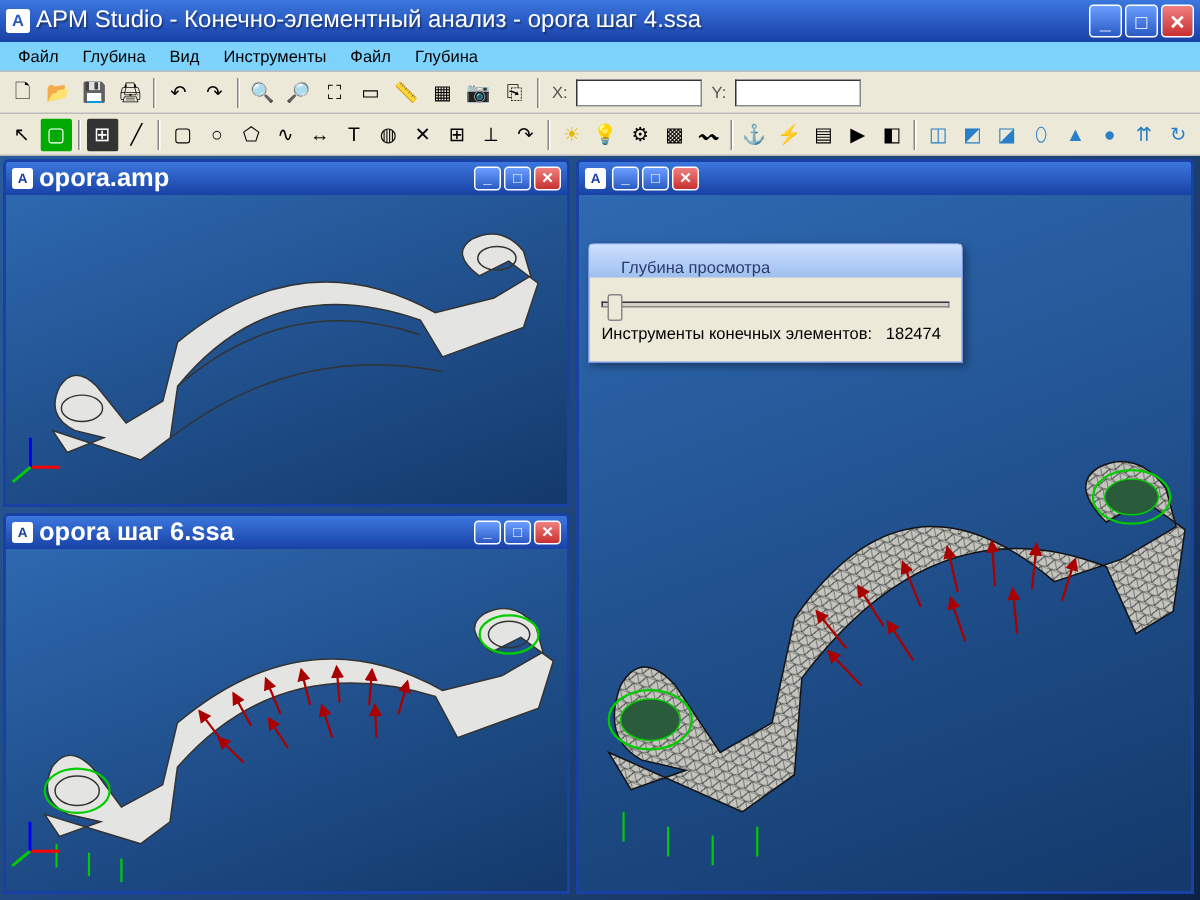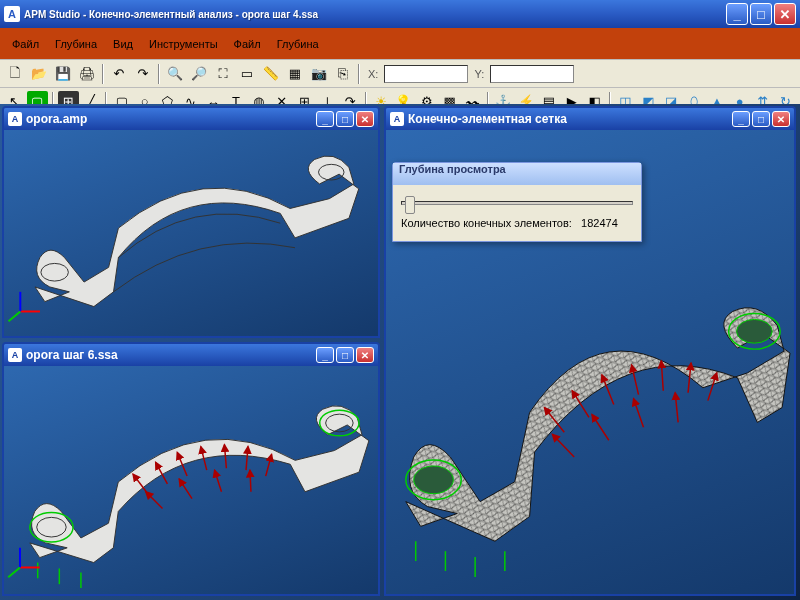--- a/index.html
+++ b/index.html
@@ -1,39 +1,39 @@
 <!DOCTYPE html>
 <html><head>
 <meta charset="utf-8">
 <style>
   * { box-sizing: border-box; margin: 0; padding: 0; font-family: Tahoma, sans-serif; font-size: 11px; }
   body { background: #ece9d8; width: 800px; height: 600px; overflow: hidden; position: relative; }
   .main-titlebar { height: 28px; background: linear-gradient(to bottom,#3b77dd 0%,#2a5bc4 50%,#1941a5 100%); display: flex; align-items: center; padding: 0 4px; color: #fff; }
   .main-titlebar .icon { width: 16px; height: 16px; background:#fff; border-radius:2px; margin-right:4px; display:flex;align-items:center;justify-content:center;color:#2a5bc4;font-weight:bold; }
-  .main-titlebar .title { flex:1; font-weight:bold; font-size:10px; text-shadow:1px 1px 1px rgba(0,0,0,.4); }
+  .main-titlebar .title { flex:1; font-weight:normal; font-size:16px; text-shadow:1px 1px 1px rgba(0,0,0,.4); }
   .win-btns { display:flex; gap:2px; }
   .win-btn { width:22px; height:22px; border:1px solid #fff; border-radius:3px; display:flex; align-items:center; justify-content:center; color:#fff; font-weight:bold; font-size:13px; }
   .win-btn.min,.win-btn.max{ background:linear-gradient(to bottom,#6b9eff,#2a5bc4); }
   .win-btn.close{ background:linear-gradient(to bottom,#f08080,#c83030); }
-  .menubar { height:32px; background:#c2410c; display:flex; align-items:center; padding:0 4px; border-bottom:1px solid #bbb; }
+  .menubar { height:20px; background:#7dd3fc; display:flex; align-items:center; padding:0 4px; border-bottom:1px solid #bbb; }
   .menubar span { padding:2px 8px; cursor:default; }
   .toolbar { height:28px; background:#ece9d8; display:flex; align-items:center; padding:0 4px; border-bottom:1px solid #bbb; gap:2px; }
   .tb-btn { width:22px; height:22px; display:flex; align-items:center; justify-content:center; border:1px solid transparent; border-radius:2px; font-size:13px; }
   .tb-sep { width:2px; height:20px; border-left:1px solid #888; border-right:1px solid #fff; margin:0 2px; }
   .coord-label { color:#555; margin:0 4px; }
   .coord-box { width:84px; height:18px; background:#fff; border:1px inset #888; }
   .mdi-area { position:absolute; top:104px; left:0; right:0; bottom:0; background:linear-gradient(135deg,#2a5b9a 0%,#1a3b6a 70%,#0d2345 100%); }
   .mdi-win { position:absolute; border:2px solid #1941a5; background:linear-gradient(160deg,#2f6bb4 0%,#14396b 100%); border-radius:4px 4px 0 0; overflow:hidden; }
   .mdi-titlebar { height:22px; background:linear-gradient(to bottom,#3b77dd,#1941a5); display:flex; align-items:center; padding:0 4px; color:#fff; }
   .mdi-titlebar .icon{ width:14px;height:14px;background:#fff;border-radius:2px;margin-right:4px;display:flex;align-items:center;justify-content:center;color:#1941a5;font-size:9px;font-weight:bold; }
-  .mdi-titlebar .title{ flex:1; font-size:12px; font-weight:bold; }
+  .mdi-titlebar .title{ flex:1; font-size:17px; font-weight:bold; }
   .mdi-titlebar .win-btn{ width:18px;height:16px;font-size:10px; }
   .mdi-body { position:absolute; top:22px; left:0; right:0; bottom:0; }
   .dialog { position:absolute; background:#ece9d8; border:1px solid #7a96df; border-radius:4px 4px 0 0; box-shadow:2px 2px 6px rgba(0,0,0,0.4); }
-  .dialog-titlebar { height:22px; background:linear-gradient(to bottom,#cde0ff,#9fbff0); display:flex; align-items:flex-start; padding:0 6px; color:#2a3a6a; font-weight:bold; font-size:11px; }
+  .dialog-titlebar { height:22px; background:linear-gradient(to bottom,#cde0ff,#9fbff0); display:flex; align-items:flex-end; padding:0 21px; color:#2a3a6a; font-weight:normal; font-size:11px; }
   .dialog-body { padding:8px; font-size:11px; color:#000; }
   .slider-track { height:4px; background:#d4d0c8; border:1px inset #888; position:relative; margin:8px 0 12px 0; }
   .slider-thumb { position:absolute; left:3px; top:-6px; width:10px; height:18px; background:#ece9d8; border:1px solid #888; border-radius:2px; }
   .part-shape { fill:#e4e4e2; stroke:#333; stroke-width:1; }
   .part-edge { fill:none; stroke:#333; stroke-width:1; }
   .arrow { stroke:#a00; stroke-width:1.5; fill:#a00; marker-end:url(#ah); }
   .constraint { stroke:#0c0; stroke-width:1.5; fill:none; }
 </style>
 </head>
 <body>
@@ -201,21 +201,20 @@
           <line x1="0" y1="0" x2="-12" y2="10" stroke="#0c0" stroke-width="2"></line>
         </g>
       </svg>
     </div>
   </div>
 
   
   <div class="mdi-win" style="left:384px;top:2px;width:412px;height:490px">
     <div class="mdi-titlebar">
       <div class="icon">A</div>
-      <div class="title">Конечно-элементная сетка</div>
       <div class="win-btns">
         <div class="win-btn min">_</div>
         <div class="win-btn max">□</div>
         <div class="win-btn close">✕</div>
       </div>
     </div>
     <div class="mdi-body">
       <svg width="100%" height="100%" viewBox="0 0 412 468">
         <defs>
           <pattern id="meshpat" width="7" height="7" patternUnits="userSpaceOnUse" patternTransform="rotate(20)">
@@ -250,21 +249,21 @@
       
       <div class="dialog" style="left:6px;top:32px;width:250px;height:80px">
         <div class="dialog-titlebar">
           <span>Глубина просмотра</span>
         </div>
         <div class="dialog-body">
           <div class="slider-track">
             <div class="slider-thumb"></div>
           </div>
           <div>
-            <span>Количество конечных элементов:</span>
+            <span>Инструменты конечных элементов:</span>
             &nbsp;
             <span>182474</span>
           </div>
         </div>
       </div>
     </div>
   </div>
 
 </div>
 

